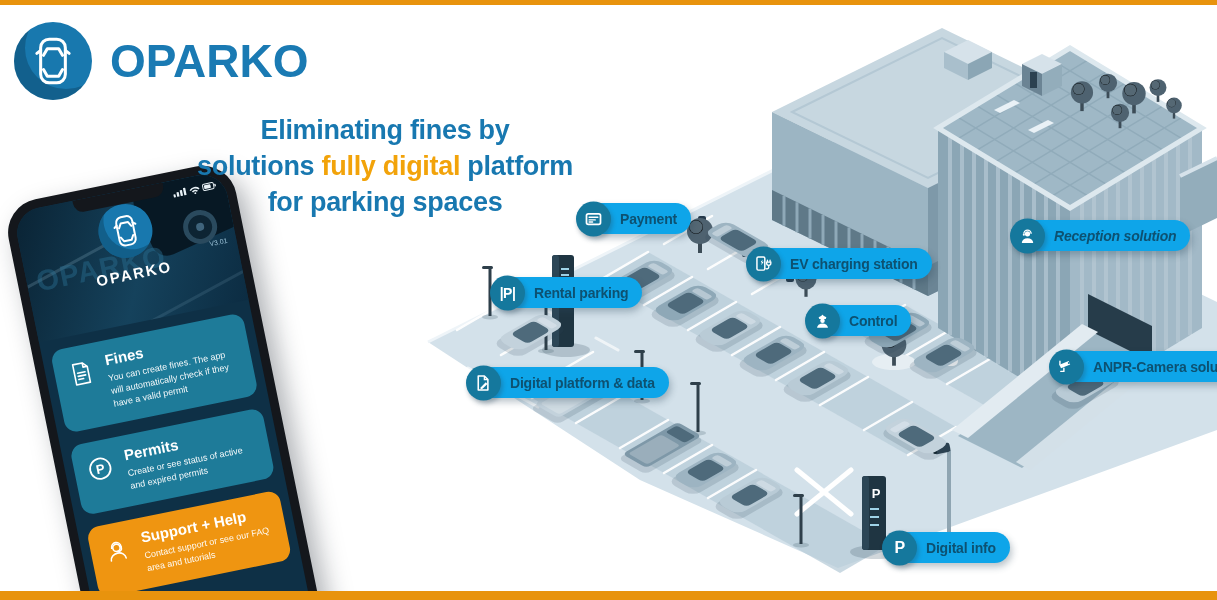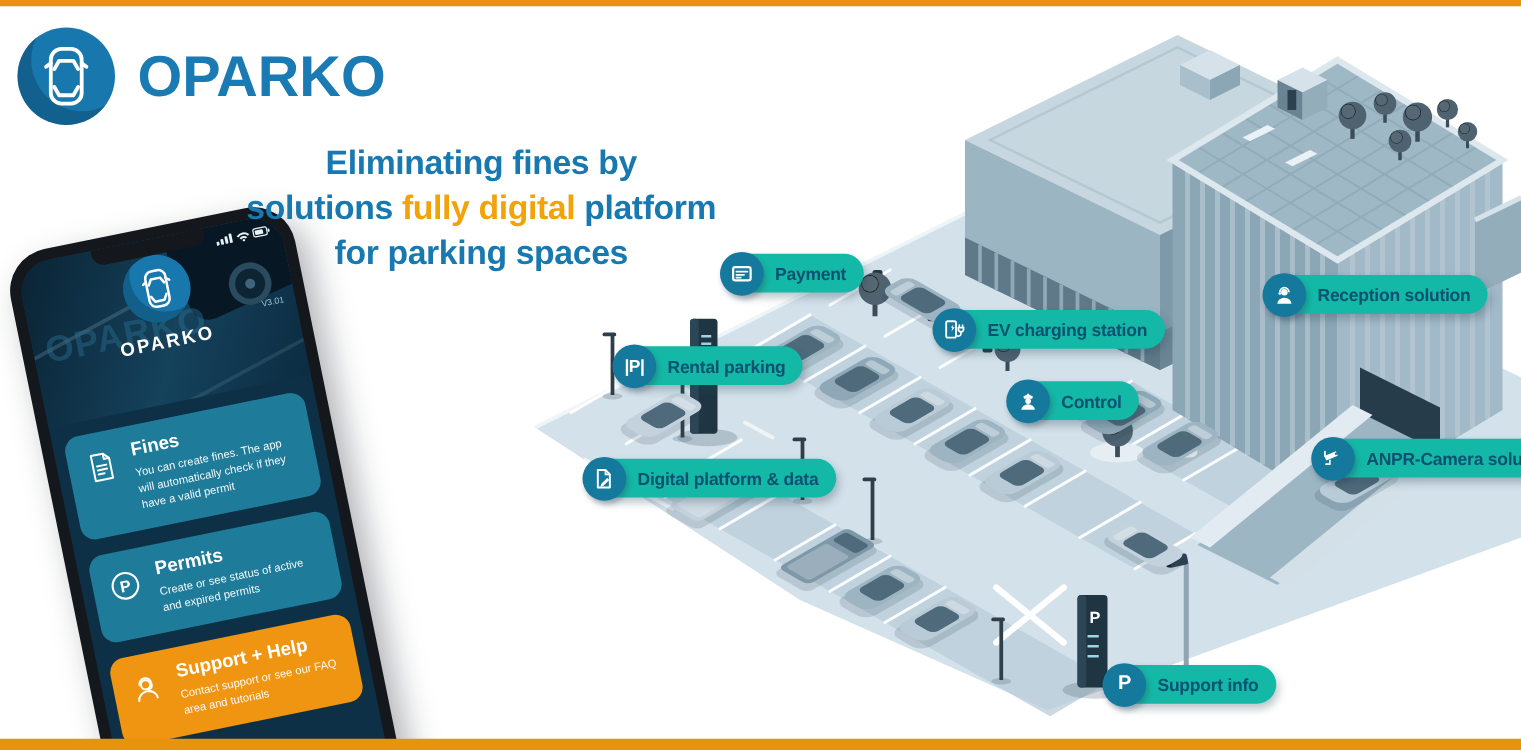--- a/index.html
+++ b/index.html
@@ -17,21 +17,21 @@
       box-shadow:inset 13px -13px 0 -2px rgba(10,58,86,.38);}
   .logo-circle svg{width:38px;height:54px;}
   .logo-text{font-size:46px;font-weight:bold;color:#1a7ab3;letter-spacing:0;}
 
   
   .tagline{position:absolute;left:150px;top:112px;width:470px;text-align:center;z-index:30;
       font-size:27px;font-weight:bold;color:#1878b0;line-height:36px;letter-spacing:-.3px;}
   .tagline .hl{color:#f2a30a;margin-top:22px;}
 
   
-  .pill{position:absolute;height:31px;background:#14b8a6;border-radius:17px;display:flex;
+  .pill{position:absolute;height:31px;background:#0ea5e9;border-radius:17px;display:flex;
       align-items:center;padding:0 14px 0 42px;font-size:14px;font-weight:bold;color:#0d5171;
       letter-spacing:-.2px;white-space:nowrap;z-index:25;
       box-shadow:2px 4px 7px rgba(45,70,90,.32);}
   .pill .badge{position:absolute;left:-2px;top:50%;transform:translateY(-50%);width:35px;height:35px;
       border-radius:50%;background:#15789d;display:flex;align-items:center;justify-content:center;
       box-shadow:2px 3px 4px rgba(40,65,85,.30);}
   .pill .badge svg{width:21px;height:21px;}
   .pill .badge .glyph{color:#fff;font-size:14px;font-weight:bold;letter-spacing:-.5px;}
 
   
@@ -404,21 +404,21 @@
       <svg viewBox="0 0 24 24" fill="#fff">
           <path d="M7.6,7.6 l4.4,-2.2 4.4,2.2 -0.7,2 H8.3 z"></path>
       <circle cx="12" cy="11.8" r="2.6"></circle>
           <path d="M5.8,19.8 a6.2,5 0 0 1 12.4,0 z"></path>
       <circle cx="12" cy="5.8" r="0.9"></circle>
         </svg>
     </span>
     <span>Control</span>
   </div>
 
-  <div class="pill" style="left:1012px;top:220px;">
+  <div class="pill" style="left:1012px;top:220px;font-style:italic;">
     <span class="badge">
       <svg viewBox="0 0 24 24">
           <circle cx="12" cy="9.5" r="3" fill="#fff"></circle>
       <path d="M5.5,20 a6.5,5.5 0 0 1 13,0 z" fill="#fff"></path>
       <path d="M7.8,9.5 a4.2,4.2 0 0 1 8.4,0" stroke="#fff" stroke-width="1.6" fill="none"></path>
       <circle cx="7.8" cy="10.6" r="1.2" fill="#fff"></circle>
         </svg>
     </span>
     <span>Reception solution</span>
   </div>
@@ -431,21 +431,21 @@
       <path d="M9,13.5 v3.5 h-3.5 M4.5,5.5 v4" stroke="#fff" stroke-width="1.6" fill="none" stroke-linecap="round"></path>
         </svg>
     </span>
     <span>ANPR-Camera solution</span>
   </div>
 
   <div class="pill" style="left:884px;top:532px;">
     <span class="badge">
       <span class="glyph" style="font-size:16px;">P</span>
     </span>
-    <span>Support info</span>
+    <span>Digital info</span>
   </div>
 
   <div class="logo-wrap">
     <div class="logo-circle">
       <svg viewBox="0 0 40 56">
           <use href="#carTop"></use>
         </svg>
     </div>
     <div class="logo-text">OPARKO</div>
   </div>

